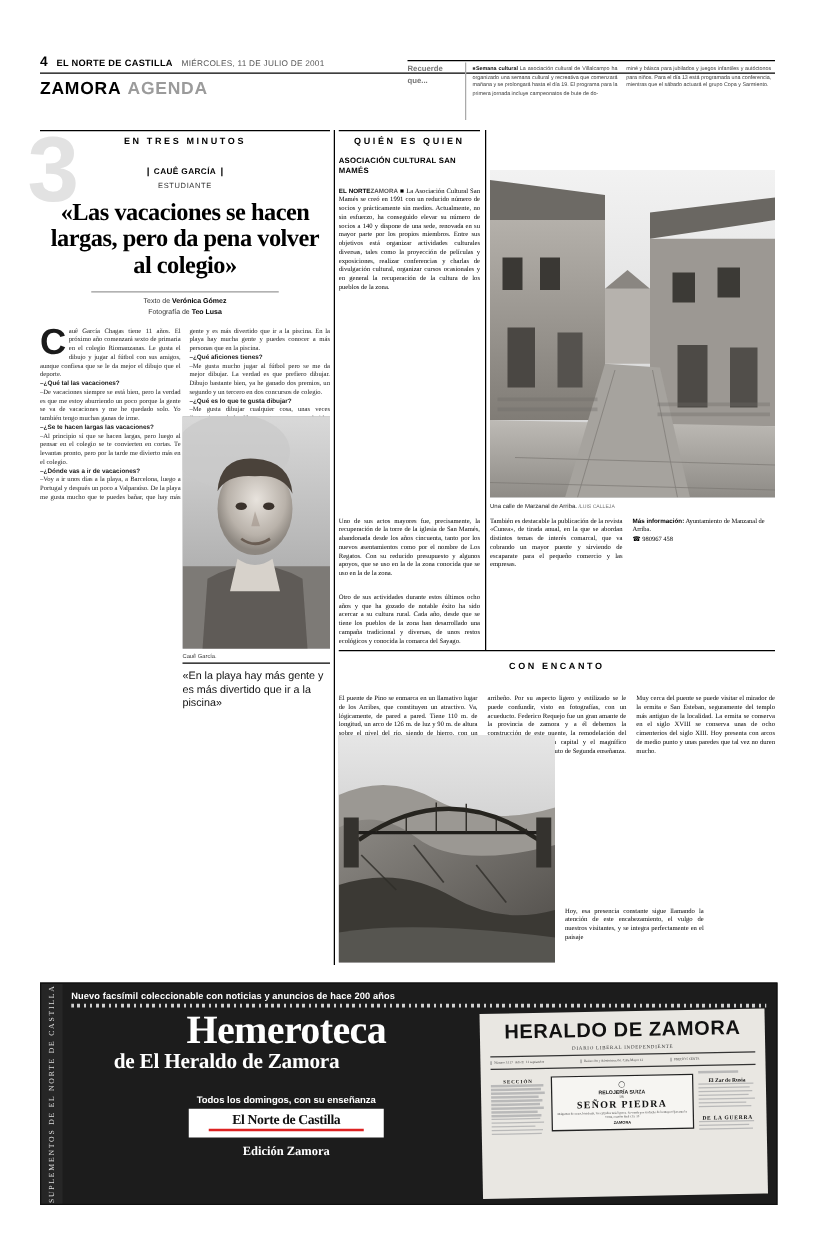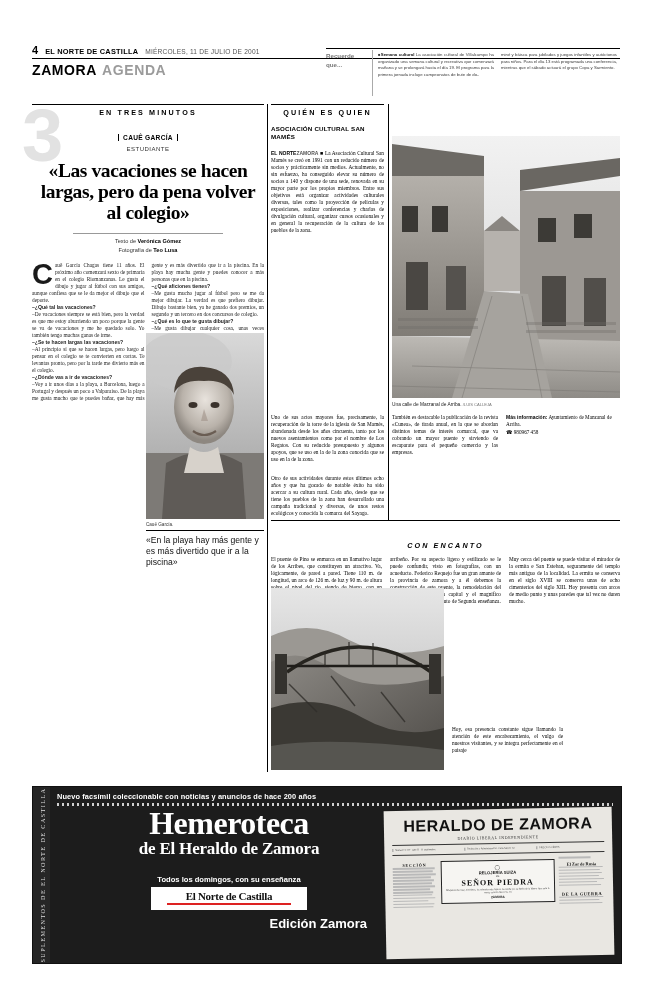--- a/index.html
+++ b/index.html
@@ -124,29 +124,29 @@
                  color:#ddd;letter-spacing:1.4px;}
   .ad-top{position:absolute;left:24px;top:5px;font-family:"Liberation Sans",sans-serif;
           font-weight:bold;font-size:7.4px;color:#fff;letter-spacing:.1px;}
   .ad-dots{position:absolute;left:24px;top:16px;width:556px;height:3px;
            background:repeating-linear-gradient(to right,#cfcfcf 0 2px,transparent 2px 5px);}
   .ad-hem{position:absolute;left:58px;top:20px;width:276px;
           font-family:"Liberation Serif",serif;font-weight:bold;font-size:32px;
           color:#fff;text-align:center;letter-spacing:-.5px;line-height:1;}
   .ad-her{position:absolute;left:58px;top:52px;width:276px;
           font-family:"Liberation Serif",serif;font-weight:bold;font-size:17px;
-          color:#fff;text-align:center;letter-spacing:-.2px;}
+          color:#fff;letter-spacing:-.2px;}
   .ad-sun{position:absolute;left:58px;top:88px;width:276px;text-align:center;
           font-family:"Liberation Sans",sans-serif;font-weight:bold;font-size:7.6px;color:#fff;}
   .ad-logo{position:absolute;left:118px;top:100px;width:156px;height:23px;background:#fff;}
   .ad-logo span{display:block;text-align:center;font-family:"Liberation Serif",serif;
                 font-weight:bold;font-size:11px;color:#111;margin-top:3px;letter-spacing:-.3px;}
   .ad-logo .ul{width:124px;height:1.6px;background:#d22;margin:1px auto 0;}
-  .ad-ed{position:absolute;left:58px;top:129px;width:276px;text-align:right;
-         font-family:Liberation Sans, sans-serif;font-weight:bold;font-size:13px;color:#fff;}
+  .ad-ed{position:absolute;left:58px;top:129px;width:276px;text-align:center;
+         font-family:Liberation Serif, serif;font-weight:bold;font-size:10px;color:#fff;}
   .ad-fac{position:absolute;left:352px;top:22px;width:228px;height:148px;
           background:#e9e7e2;overflow:hidden;transform:rotate(-1.1deg);}
   .fac-title{text-align:center;font-family:"Liberation Sans",sans-serif;font-weight:bold;
              font-size:16px;letter-spacing:.5px;margin-top:7px;color:#111;}
   .fac-sub{text-align:center;font-family:"Liberation Serif",serif;font-size:4px;
            letter-spacing:.6px;color:#333;margin-top:1px;}
   .fac-rule{border-top:1px solid #333;margin:3px 8px;}
   .fac-bar{display:flex;gap:4px;margin:0 8px;font-size:2.6px;color:#444;}
   .fac-bar div{flex:1;border-left:.5px solid #999;padding-left:2px;line-height:1.25;}
   .fac-body{display:flex;gap:4px;margin:4px 8px 0;}
@@ -327,21 +327,21 @@
   <div class="photo-cap">
     <span>Una calle de Marzanal de Arriba.</span><span class="credit"> /LUIS CALLEJA</span>
   </div>
   <div class="mid-right">También es destacable la publicación de la revista «Cunea», de tirada anual, en la que se abordan distintos temas de interés comarcal, que va cobrando un mayor puente y sirviendo de escaparate para el pequeño comercio y las empresas.</div>
   <div class="infobox">
     <span class="lbl">Más información:</span><span> Ayuntamiento de Manzanal de Arriba.</span><br>
     <span>☎ 980967 458</span>
   </div>
 
   <div class="encanto">
-    <div class="kicker" style="margin-top:13px;font-style:italic;">CON ENCANTO</div>
+    <div class="kicker" style="margin-top:0;">CON ENCANTO</div>
   </div>
   <div class="enc-cols">
     <div class="enc-col">El puente de Pino se enmarca en un llamativo lugar de los Arribes, que constituyen un atractivo. Va, lógicamente, de pared a pared. Tiene 110 m. de longitud, un arco de 126 m. de luz y 90 m. de altura sobre el nivel del río, siendo de hierro, con un sólido arco. Se construyó en 1914 gracias a la influencia del diputado zamorano Federico Requejo. En ese momento se supuso una autarquía, recordando que, pues, aun dos cinco que casi se han visto desde aquel y, que le parecía.</div>
     <div class="enc-col">arribeño. Por su aspecto ligero y estilizado se le puede confundir, visto en fotografías, con un acueducto. Federico Requejo fue un gran amante de la provincia de zamora y a él debemos la construcción de este puente, la remodelación del puente de piedra de la capital y el magnífico edificio destinado a Instituto de Segunda enseñanza.</div>
     <div class="enc-col">Muy cerca del puente se puede visitar el mirador de la ermita e San Esteban, seguramente del templo más antiguo de la localidad. La ermita se conserva en el siglo XVIII se conserva unas de ocho cimenterios del siglo XIII. Hoy presenta con arcos de medio punto y unas paredes que tal vez no duren mucho.</div>
   </div>
 
   <div class="bridgephoto">
     <svg class="tex" viewBox="0 0 173 182" preserveAspectRatio="none">
       <defs>

